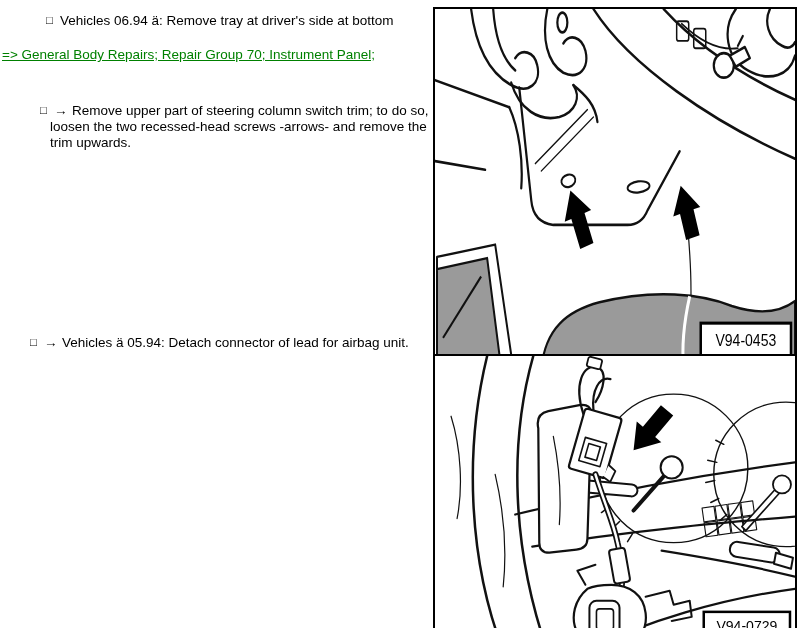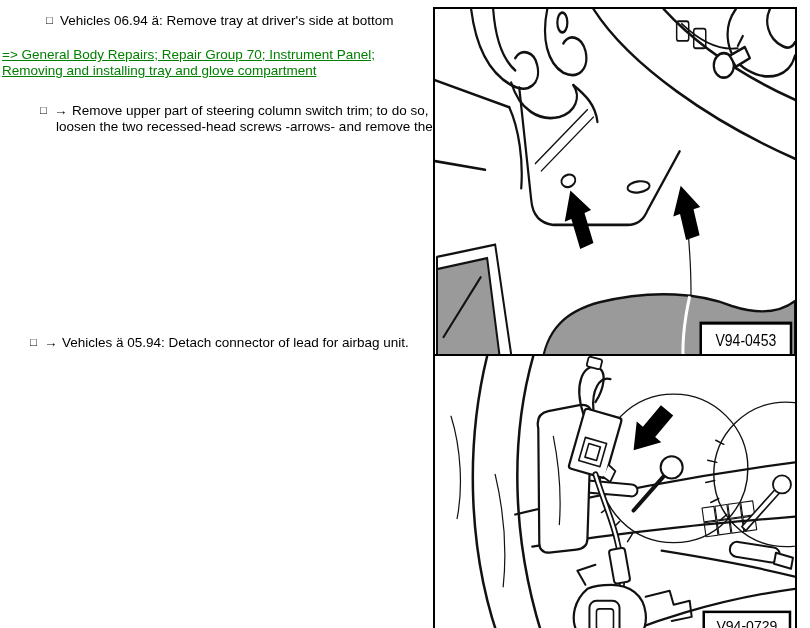--- a/index.html
+++ b/index.html
@@ -15,48 +15,48 @@
     color:#000;
   }
   .abs{position:absolute;}
   .textline{font-size:13.5px;line-height:16px;white-space:nowrap;}
   .bullet{display:inline-block;width:14px;font-size:11.5px;vertical-align:1px;}
   .arrowglyph{display:inline-block;width:18px;font-size:13.5px;}
   #item1{left:46px;top:12px;}
   #link{left:2px;top:47px;color:var(--link_green);}
   #link .linkline{text-decoration:underline;cursor:pointer;}
   #item2{left:40px;top:102px;}
-  #item2 .cont{margin-left:16px;}
+  #item2 .cont{margin-left:10px;}
   #item3{left:30px;top:334px;}
   .figure{
     left:433px;width:364px;background:#fff;
     border:2.5px solid #000;
   }
   #fig1{top:7px;height:366px;}
   #fig2{top:326px;height:299px;margin-top:28px;}
   .figure svg{display:block;width:100%;height:100%;}
   .figure text{font-family:"Liberation Sans", sans-serif;font-size:14px;fill:#000;}
 </style>
 </head>
 <body>
 
 <div id="item1" class="abs textline">
   <span class="bullet">□</span><span>Vehicles 06.94 ä: Remove tray at driver's side at bottom</span>
 </div>
 
 <div id="link" class="abs textline">
   <div class="linkline">=&gt; General Body Repairs; Repair Group 70; Instrument Panel;</div>
-  <div class="linkline">Removing and installing tray and glove compartment</div>
 </div>
 
 <div id="item2" class="abs textline">
   <div>
     <span class="bullet">□</span><span class="arrowglyph">→</span><span>Remove upper part of steering column switch trim; to do so,</span>
   </div>
   <div class="cont">loosen the two recessed-head screws -arrows- and remove the</div>
+  <div class="cont">trim upwards.</div>
 </div>
 
 <div id="item3" class="abs textline">
   <span class="bullet">□</span><span class="arrowglyph">→</span><span>Vehicles ä 05.94: Detach connector of lead for airbag unit.</span>
 </div>
 
 <div id="fig1" class="abs figure">
   <svg viewBox="0 0 359 295" preserveAspectRatio="none">
     <g stroke="#111" stroke-width="2.2" fill="none" stroke-linecap="round" stroke-linejoin="round">
 

